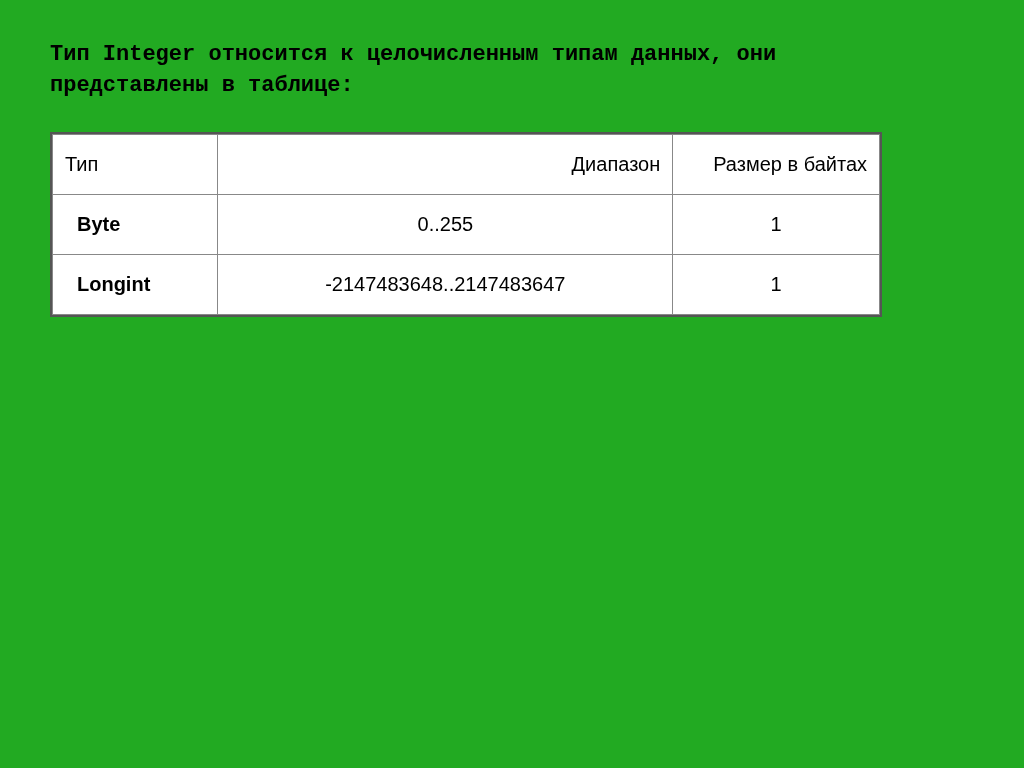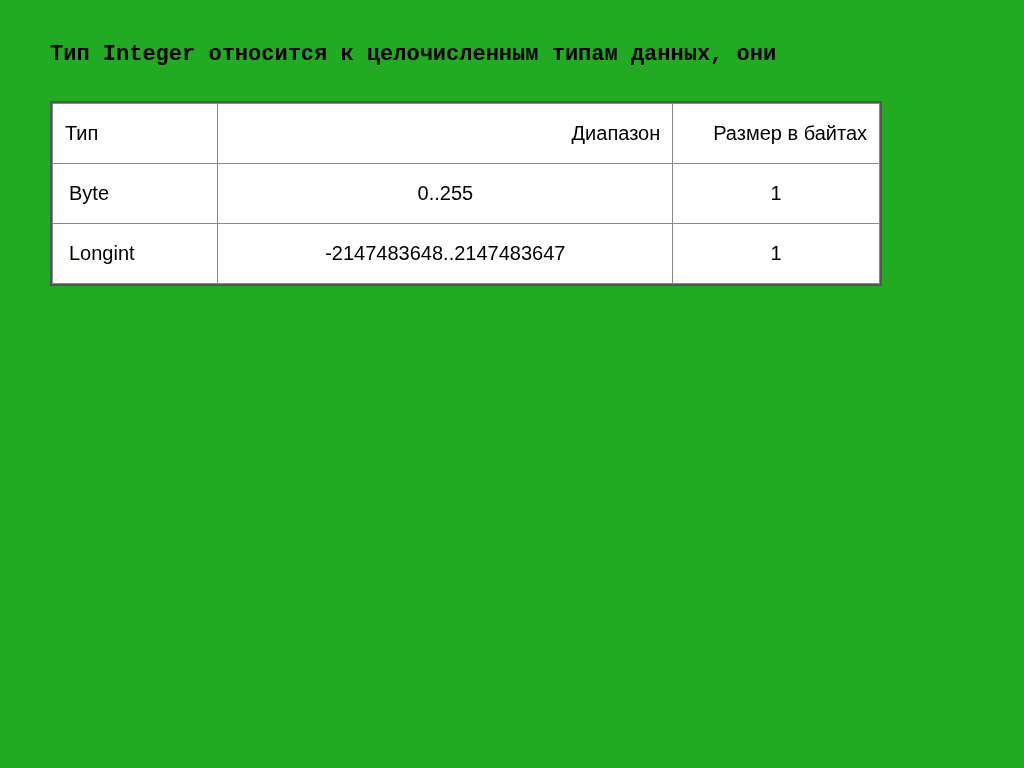--- a/index.html
+++ b/index.html
@@ -62,22 +62,22 @@
       border: 1px solid #888;
       padding: 18px 12px;
       font-size: 20px;
       background-color: #ffffff;
       text-align: center;
       font-family: Arial, sans-serif;
     }
 
     tbody tr td:first-child {
       text-align: left;
-      padding-left: 16px;
-      font-weight: normal;
+      padding-left: 24px;
+      font-weight: bold;
       width: 200px;
     }
 
     th.col-type {
       width: 200px;
     }
 
     th.col-range {
       width: 55%;
     }
@@ -86,20 +86,21 @@
       width: 25%;
     }
   </style>
 </head>
 <body>
 
 <div class="page-container">
 
   <div class="intro-text">
     <span>Тип Integer относится к целочисленным типам данных, они</span><br>
+    <span>представлены в таблице:</span>
   </div>
 
   <div class="table-wrapper">
     <table>
       <thead>
         <tr>
           <th class="col-type">Тип</th>
           <th class="col-range">Диапазон</th>
           <th class="col-size">Размер в байтах</th>
         </tr>

